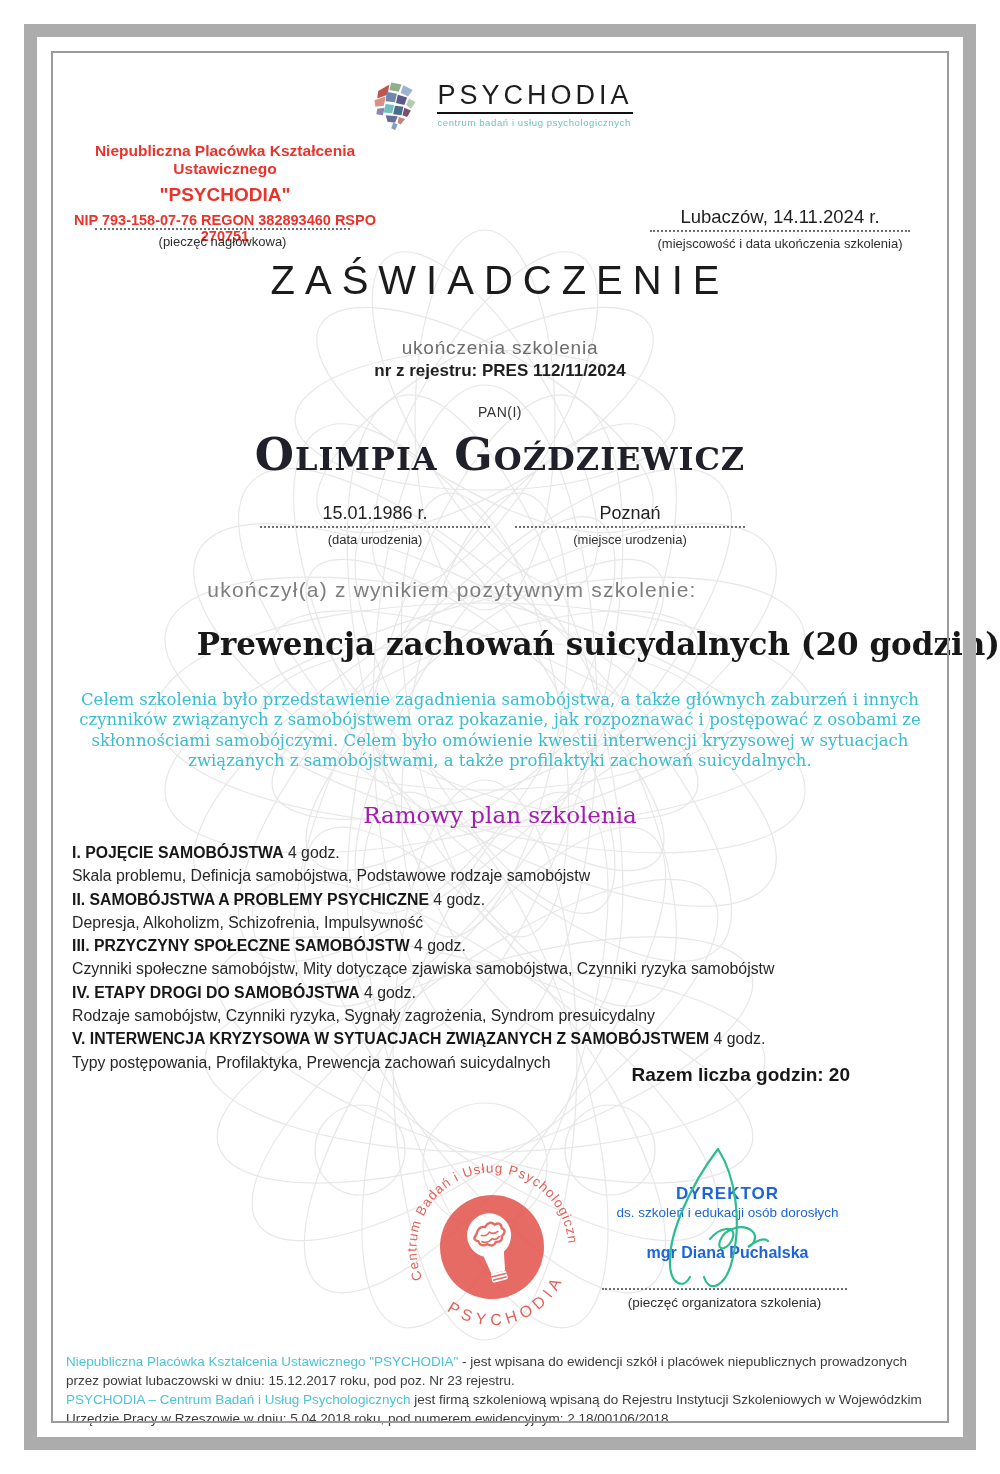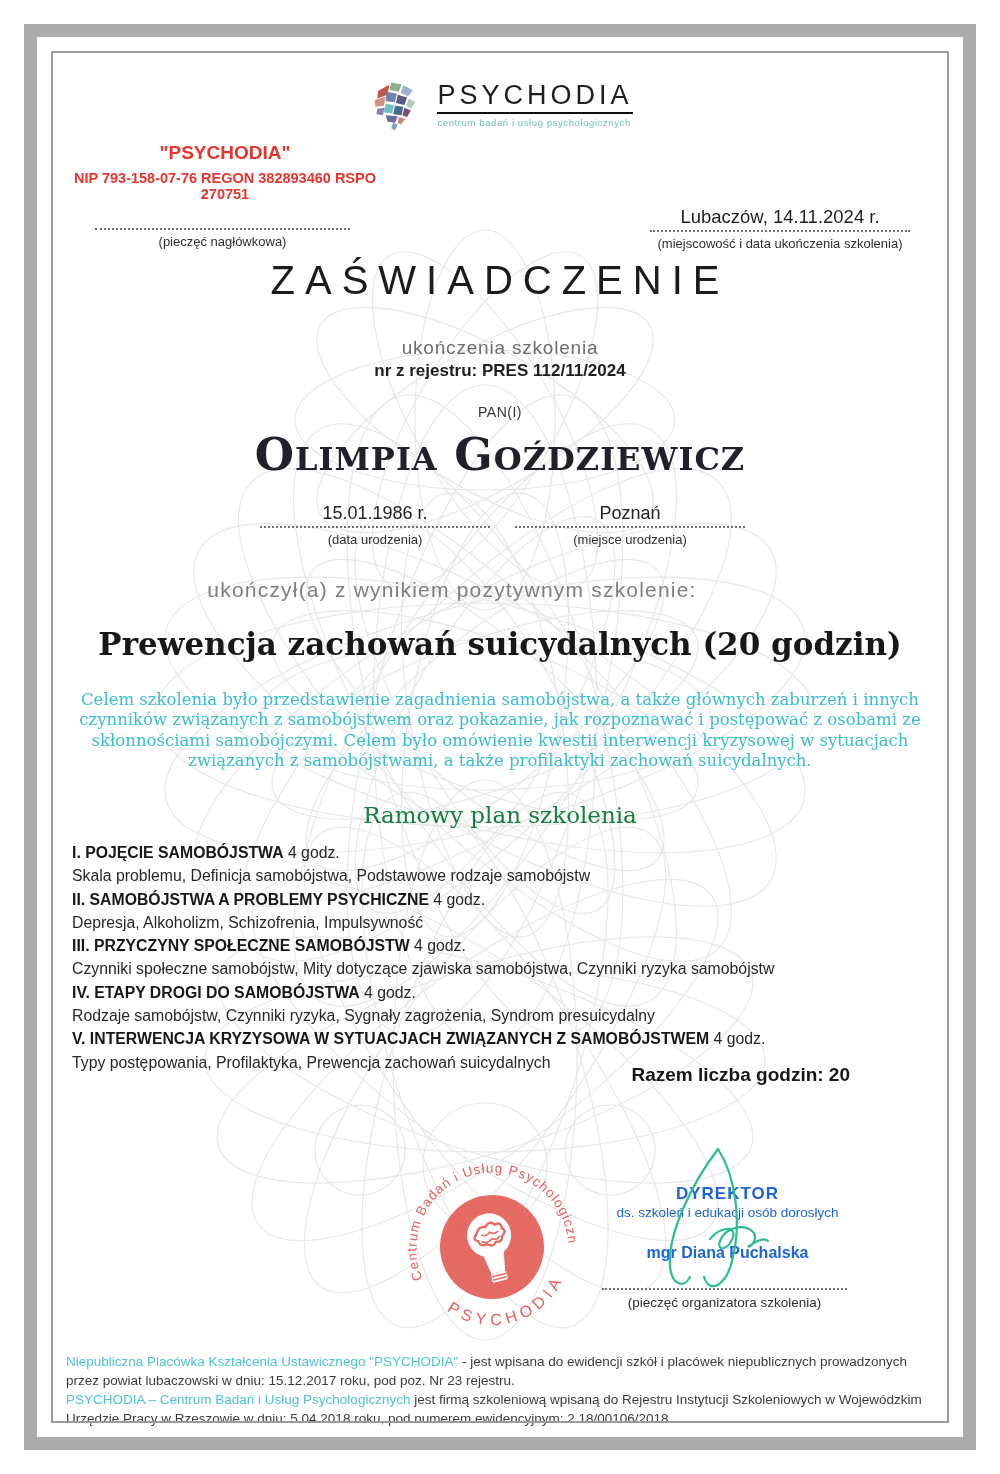--- a/index.html
+++ b/index.html
@@ -41,25 +41,25 @@
   #cert-registry { top:361px; left:0; width:1000px; font-size:17px; font-weight:bold; color:#1f1f1f; }
   #honorific { top:404px; left:0; width:1000px; font-size:14px; color:#333; letter-spacing:0.5px; }
   #recipient { top:428px; left:0; width:1000px; font-family:"DejaVu Serif", serif; font-variant:small-caps; font-weight:700; font-size:45px; color:#20202a; letter-spacing:1px; }
 
   .birth-col { top:503px; width:230px; }
   .birth-col .val { font-size:18px; color:#222; margin-bottom:2px; }
   #birth-date { left:260px; }
   #birth-place { left:515px; }
 
   #completion { top:578px; left:0; width:904px; font-size:21px; color:#7e7e7e; letter-spacing:1.2px; }
-  #course-title { top:626px; left:0; width:1000px; font-family:"DejaVu Serif", serif; font-weight:700; font-size:31px; color:#181818; }
+  #course-title { top:626px; left:0; width:1000px; font-family:"DejaVu Serif", serif; font-weight:700; font-size:31px; color:#181818;text-align:right; }
 
   #description { top:690px; left:62px; width:876px; font-family:"DejaVu Serif", serif; font-size:16.5px; line-height:1.24; color:#38bdd1; text-align:center; }
 
-  #plan-heading { top:802px; left:0; width:1000px; font-family:"DejaVu Serif", serif; font-size:23px; color:#15803d; }
+  #plan-heading { top:802px; left:0; width:1000px; font-family:"DejaVu Serif", serif; font-size:23px; color:#a21caf; }
   #plan-list { top:841px; left:72px; width:860px; font-size:15.8px; line-height:23.3px; color:#272727; }
   #plan-list .pt { font-weight:bold; color:#171717; }
   #plan-total { top:1064px; left:0; width:850px; text-align:right; font-weight:bold; font-size:19px; color:#171717; }
 
   
   #stamp { top:1147px; left:392px; width:200px; height:200px; }
 
   
   #director { top:1184px; left:600px; width:255px; text-align:center; color:#1d64d8; }
   #director .role { font-size:17px; font-weight:bold; letter-spacing:1px; }
@@ -151,20 +151,21 @@
       <polygon points="34,44 41,46 36,52 33,50" fill="#c2857c"></polygon>
       <polygon points="28,50 33,52 30,58 26,56" fill="#7fa3b8"></polygon>
     </svg>
     <div class="logo-text">
       <span class="logo-word">PSYCHODIA</span>
       <span class="logo-tag">centrum badań i usług psychologicznych</span>
     </div>
   </div>
 
   <div id="issuer" class="abs center">
+    <div class="l1">Niepubliczna Placówka Kształcenia Ustawicznego</div>
     <div class="l2">"PSYCHODIA"</div>
     <div class="l4">NIP 793-158-07-76 REGON 382893460 RSPO 270751</div>
   </div>
   <div id="issuer-stamp-caption" class="abs center">
     <div class="dotline"></div>
     <div class="caption">(pieczęć nagłówkowa)</div>
   </div>
 
   <div id="issue-block" class="abs center">
     <div class="val">Lubaczów, 14.11.2024 r.</div>

